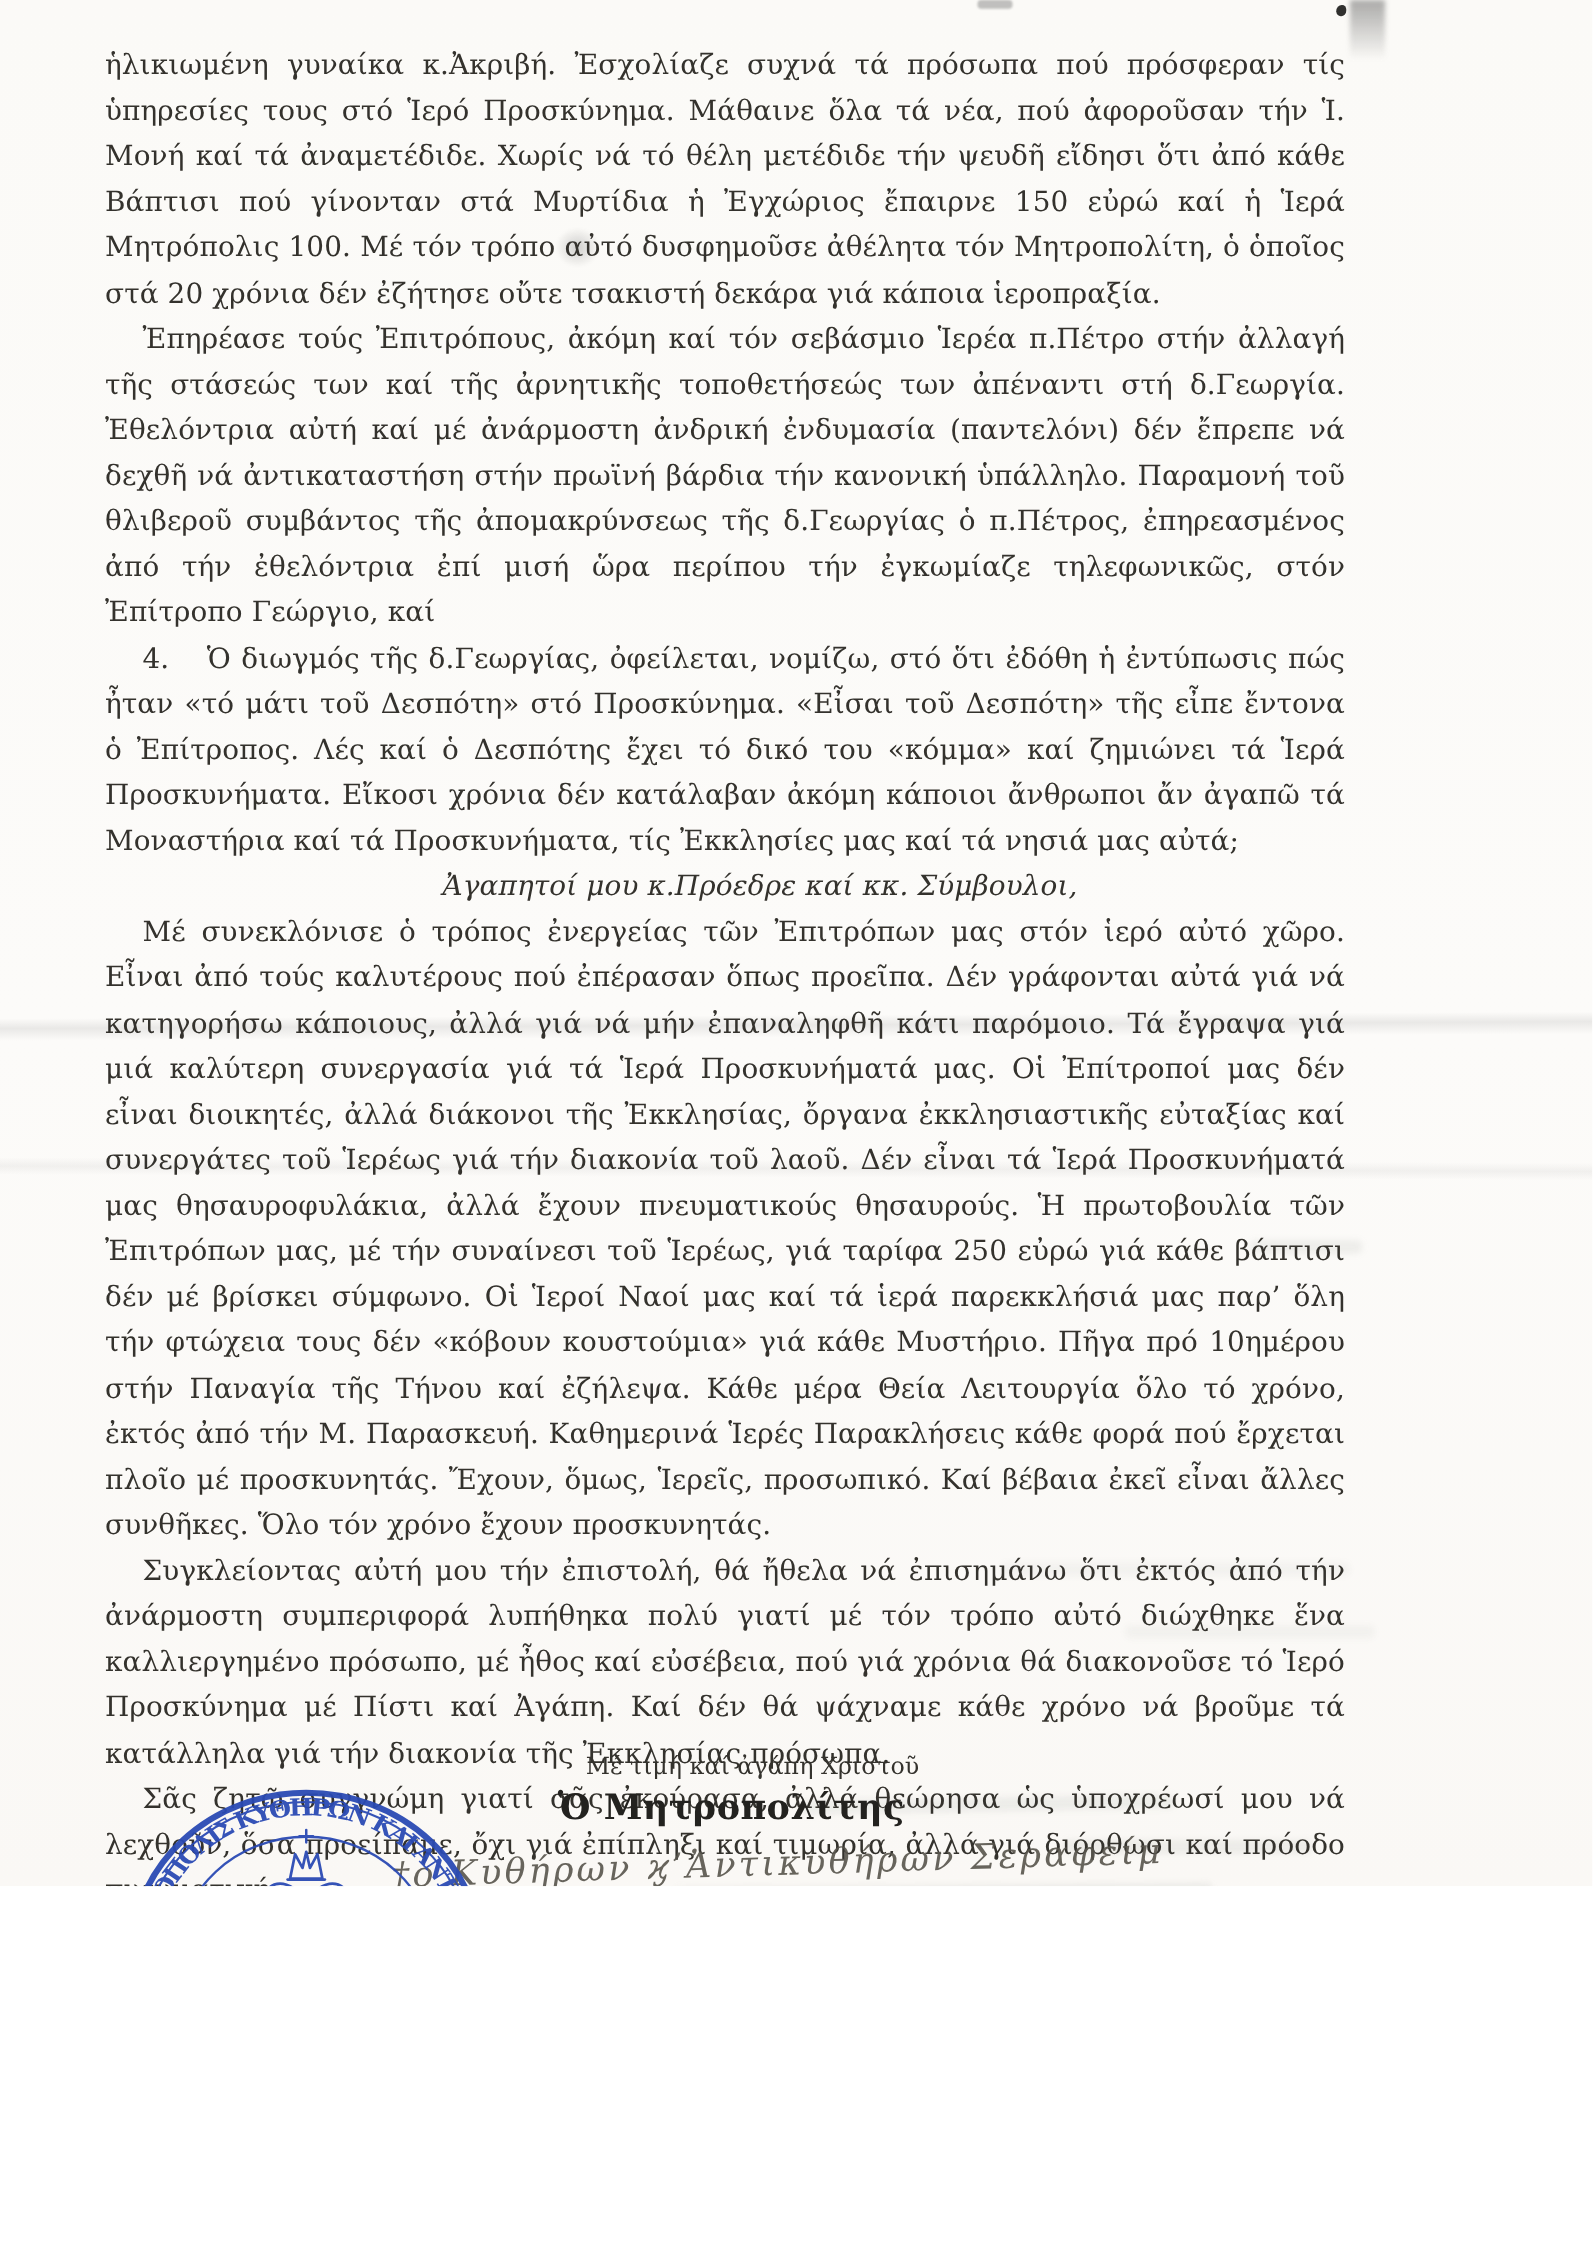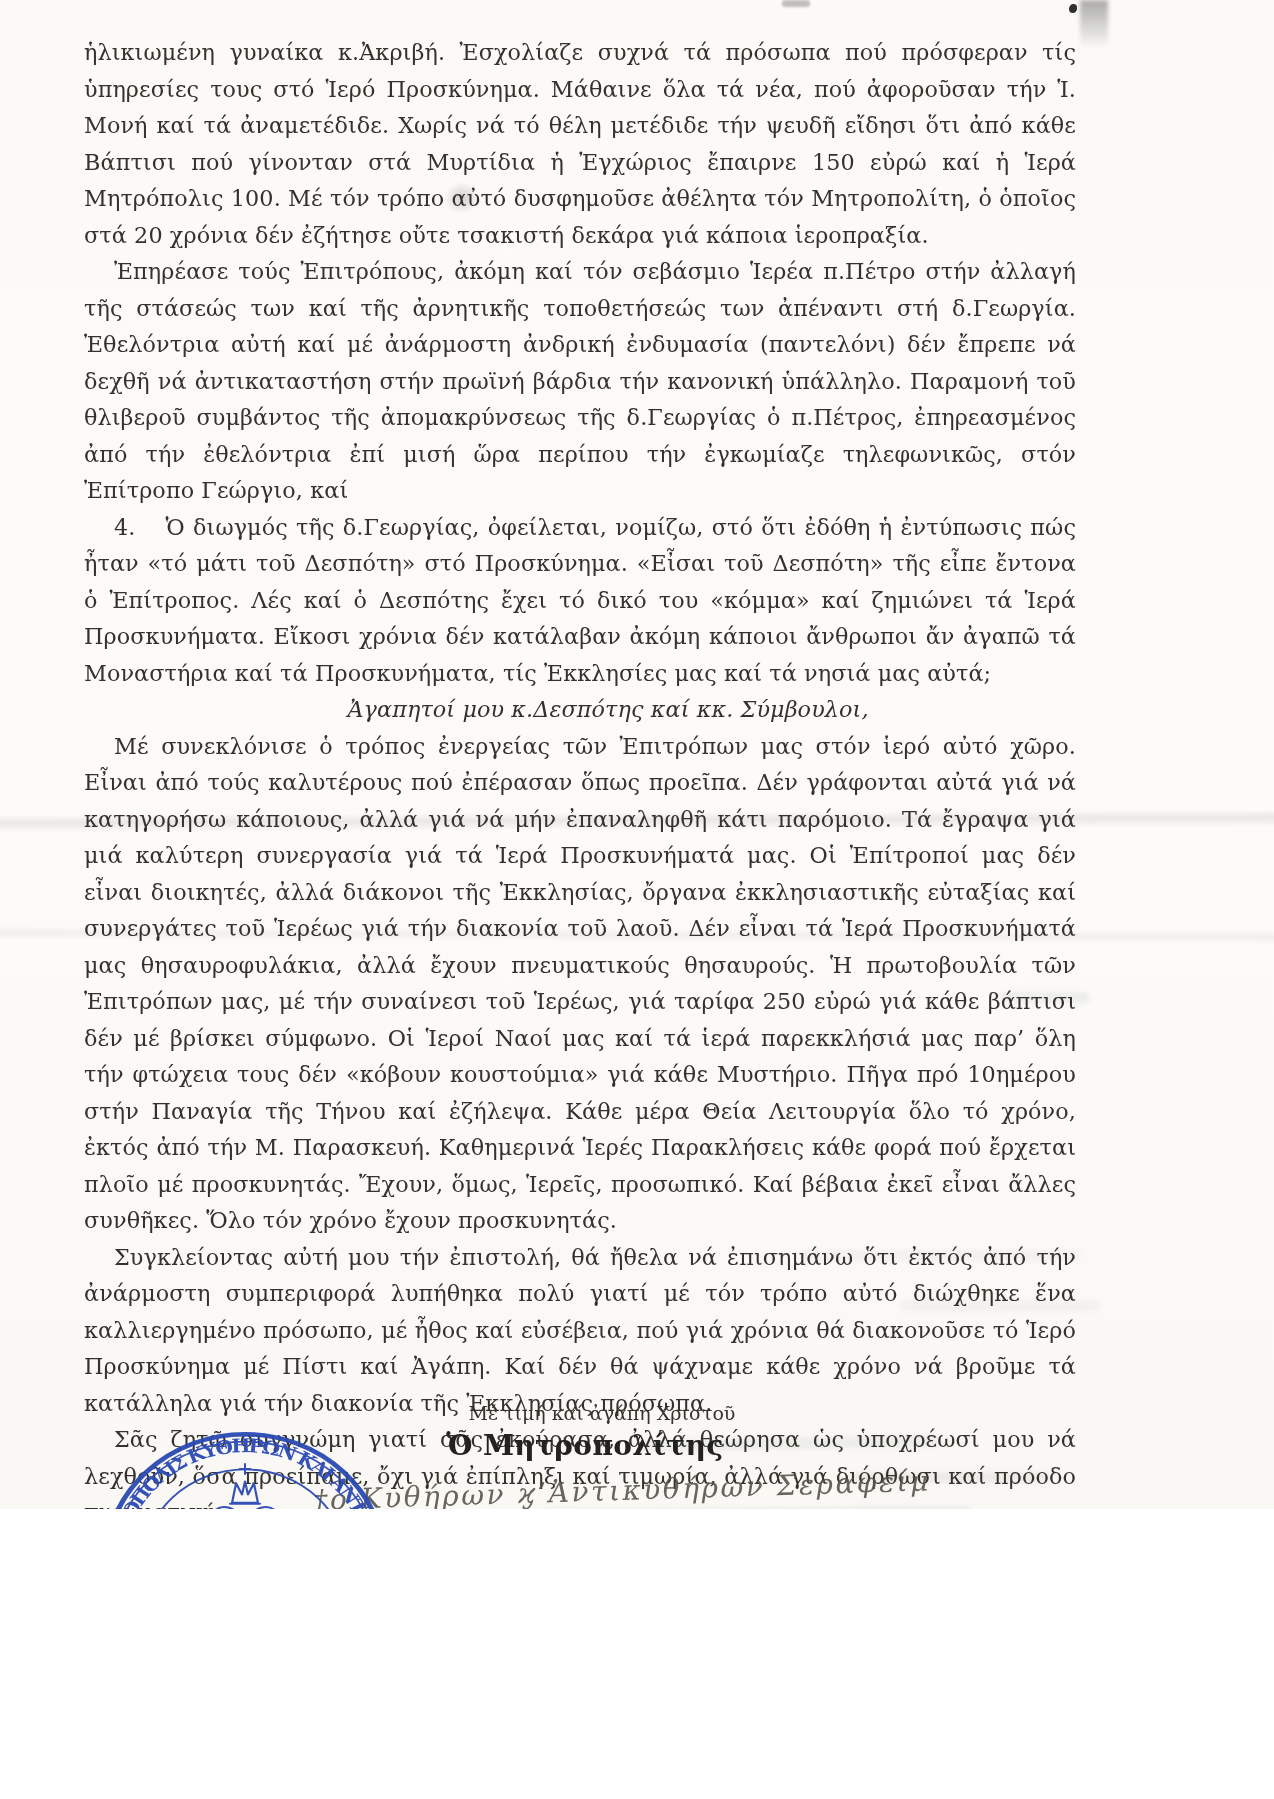--- a/index.html
+++ b/index.html
@@ -84,21 +84,21 @@
   <div class="art ghost" style="left:520px;top:1698px;width:420px;transform:rotate(-.3deg);"></div>
   <div class="art ghost" style="left:620px;top:1735px;width:430px;transform:rotate(.4deg);"></div>
   <div class="art ghost" style="left:260px;top:1768px;width:560px;transform:rotate(-.2deg);"></div>
 
   <div class="body">
     <p class="just">ἡλικιωμένη γυναίκα κ.Ἀκριβή. Ἐσχολίαζε συχνά τά πρόσωπα πού πρόσφεραν τίς ὑπηρεσίες τους στό Ἱερό Προσκύνημα. Μάθαινε ὅλα τά νέα, πού ἀφοροῦσαν τήν Ἱ. Μονή καί τά ἀναμετέδιδε. Χωρίς νά τό θέλη μετέδιδε τήν ψευδῆ εἴδησι ὅτι ἀπό κάθε Βάπτισι πού γίνονταν στά Μυρτίδια ἡ Ἐγχώριος ἔπαιρνε 150 εὐρώ καί ἡ Ἱερά Μητρόπολις 100. Μέ τόν τρόπο αὐτό δυσφημοῦσε ἀθέλητα τόν Μητροπολίτη, ὁ ὁποῖος στά 20 χρόνια δέν ἐζήτησε οὔτε τσακιστή δεκάρα γιά κάποια ἱεροπραξία.</p>
     <p class="just ind">Ἐπηρέασε τούς Ἐπιτρόπους, ἀκόμη καί τόν σεβάσμιο Ἱερέα π.Πέτρο στήν ἀλλαγή τῆς στάσεώς των καί τῆς ἀρνητικῆς τοποθετήσεώς των ἀπέναντι στή δ.Γεωργία. Ἐθελόντρια αὐτή καί μέ ἀνάρμοστη ἀνδρική ἐνδυμασία (παντελόνι) δέν ἔπρεπε νά δεχθῆ νά ἀντικαταστήση στήν πρωϊνή βάρδια τήν κανονική ὑπάλληλο. Παραμονή τοῦ θλιβεροῦ συμβάντος τῆς ἀπομακρύνσεως τῆς δ.Γεωργίας ὁ π.Πέτρος, ἐπηρεασμένος ἀπό τήν ἐθελόντρια ἐπί μισή ὥρα περίπου τήν ἐγκωμίαζε τηλεφωνικῶς, στόν Ἐπίτροπο Γεώργιο, καί</p>
     <p class="just numbered">
       <span class="num">4.</span><span>Ὁ διωγμός τῆς δ.Γεωργίας, ὀφείλεται, νομίζω, στό ὅτι ἐδόθη ἡ ἐντύπωσις πώς ἦταν «τό μάτι τοῦ Δεσπότη» στό Προσκύνημα. «Εἶσαι τοῦ Δεσπότη» τῆς εἶπε ἔντονα ὁ Ἐπίτροπος. Λές καί ὁ Δεσπότης ἔχει τό δικό του «κόμμα» καί ζημιώνει τά Ἱερά Προσκυνήματα. Εἴκοσι χρόνια δέν κατάλαβαν ἀκόμη κάποιοι ἄνθρωποι ἄν ἀγαπῶ τά Μοναστήρια καί τά Προσκυνήματα, τίς Ἐκκλησίες μας καί τά νησιά μας αὐτά;</span>
     </p>
-    <p class="salutation">Ἀγαπητοί μου κ.Δεσπότης καί κκ. Σύμβουλοι,</p>
+    <p class="salutation">Ἀγαπητοί μου κ.Πρόεδρε καί κκ. Σύμβουλοι,</p>
     <p class="just ind">Μέ συνεκλόνισε ὁ τρόπος ἐνεργείας τῶν Ἐπιτρόπων μας στόν ἱερό αὐτό χῶρο. Εἶναι ἀπό τούς καλυτέρους πού ἐπέρασαν ὅπως προεῖπα. Δέν γράφονται αὐτά γιά νά κατηγορήσω κάποιους, ἀλλά γιά νά μήν ἐπαναληφθῆ κάτι παρόμοιο. Τά ἔγραψα γιά μιά καλύτερη συνεργασία γιά τά Ἱερά Προσκυνήματά μας. Οἱ Ἐπίτροποί μας δέν εἶναι διοικητές, ἀλλά διάκονοι τῆς Ἐκκλησίας, ὄργανα ἐκκλησιαστικῆς εὐταξίας καί συνεργάτες τοῦ Ἱερέως γιά τήν διακονία τοῦ λαοῦ. Δέν εἶναι τά Ἱερά Προσκυνήματά μας θησαυροφυλάκια, ἀλλά ἔχουν πνευματικούς θησαυρούς. Ἡ πρωτοβουλία τῶν Ἐπιτρόπων μας, μέ τήν συναίνεσι τοῦ Ἱερέως, γιά ταρίφα 250 εὐρώ γιά κάθε βάπτισι δέν μέ βρίσκει σύμφωνο. Οἱ Ἱεροί Ναοί μας καί τά ἱερά παρεκκλήσιά μας παρ’ ὅλη τήν φτώχεια τους δέν «κόβουν κουστούμια» γιά κάθε Μυστήριο. Πῆγα πρό 10ημέρου στήν Παναγία τῆς Τήνου καί ἐζήλεψα. Κάθε μέρα Θεία Λειτουργία ὅλο τό χρόνο, ἐκτός ἀπό τήν Μ. Παρασκευή. Καθημερινά Ἱερές Παρακλήσεις κάθε φορά πού ἔρχεται πλοῖο μέ προσκυνητάς. Ἔχουν, ὅμως, Ἱερεῖς, προσωπικό. Καί βέβαια ἐκεῖ εἶναι ἄλλες συνθῆκες. Ὅλο τόν χρόνο ἔχουν προσκυνητάς.</p>
     <p class="just ind">Συγκλείοντας αὐτή μου τήν ἐπιστολή, θά ἤθελα νά ἐπισημάνω ὅτι ἐκτός ἀπό τήν ἀνάρμοστη συμπεριφορά λυπήθηκα πολύ γιατί μέ τόν τρόπο αὐτό διώχθηκε ἕνα καλλιεργημένο πρόσωπο, μέ ἦθος καί εὐσέβεια, πού γιά χρόνια θά διακονοῦσε τό Ἱερό Προσκύνημα μέ Πίστι καί Ἀγάπη. Καί δέν θά ψάχναμε κάθε χρόνο νά βροῦμε τά κατάλληλα γιά τήν διακονία τῆς Ἐκκλησίας πρόσωπα.</p>
     <p class="just ind">Σᾶς ζητῶ συγγνώμη γιατί σᾶς ἐκούρασα, ἀλλά θεώρησα ὡς ὑποχρέωσί μου νά λεχθοῦν, ὅσα προείπαμε, ὄχι γιά ἐπίπληξι καί τιμωρία, ἀλλά γιά διόρθωσι καί πρόοδο πνευματική.</p>
   </div>
 
   <div class="closing">
     <div class="vale">Μέ τιμή καί ἀγάπη Χριστοῦ</div>
     <div class="role">Ὁ Μητροπολίτης</div>
     <div class="hand">†ὁ Κυθήρων ϗ’Ἀντικυθήρων Σεραφείμ</div>
     <div class="pname">†Ὁ Κυθήρων &amp; Ἀντικυθήρων Σεραφείμ</div>

